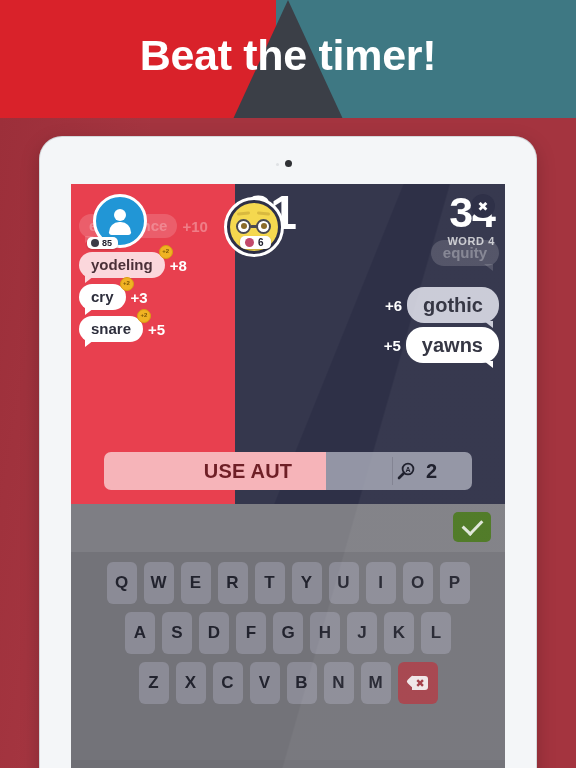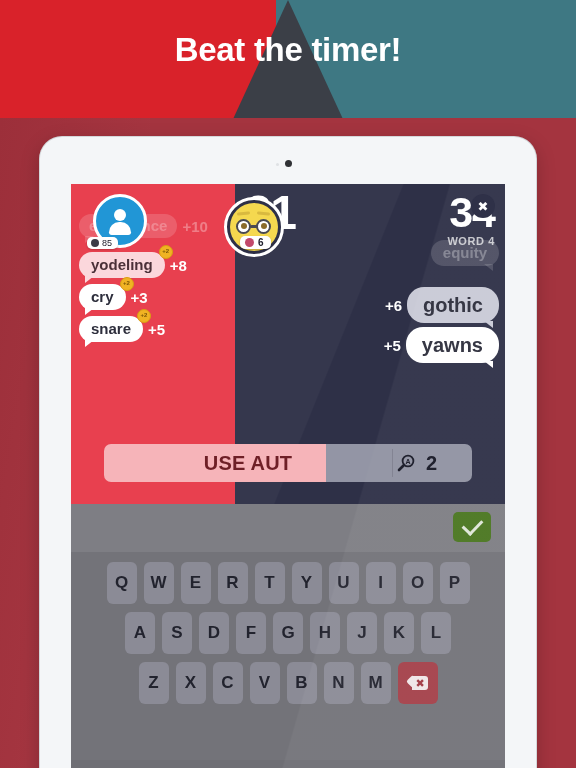--- a/index.html
+++ b/index.html
@@ -11,21 +11,21 @@
   .bg{position:absolute;inset:0;overflow:hidden;}
   .bg-red{position:absolute;left:0;top:0;width:300px;height:120px;background:#d9222a;}
   .bg-teal{position:absolute;left:276px;top:0;width:300px;height:120px;background:#3e7883;}
   .bg-tri{position:absolute;left:0;top:0;width:576px;height:130px;}
   .bg-lower{position:absolute;left:0;top:118px;width:576px;height:650px;background:#a4343f;}
   .bg-lower-shade{position:absolute;left:0;top:118px;width:150px;height:650px;
     background:linear-gradient(100deg,#9c2f3a 0%,#ab3a45 100%);}
 
   .headline{
     position:absolute;top:31px;left:0;width:576px;text-align:center;
-    font-size:33px;font-weight:bold;color:#fff;letter-spacing:-0.3px;
+    font-size:43px;font-weight:bold;color:#fff;letter-spacing:-0.3px;
     z-index:5;
   }
 
   
   .tablet{
     position:absolute;left:40px;top:137px;width:496px;height:660px;
     background:#f4f6f8;border-radius:22px 22px 0 0;
     box-shadow:0 0 0 1px #d3d7da, 0 6px 20px rgba(0,0,0,.22);
     z-index:4;overflow:hidden;
   }
@@ -56,21 +56,21 @@
   .avatar-l{position:absolute;left:22px;top:10px;width:54px;height:54px;border-radius:50%;
     background:#2196d6;border:3px solid #fff;box-sizing:border-box;
     display:flex;align-items:center;justify-content:center;z-index:3;}
   .av-person{width:26px;height:26px;position:relative;}
   .av-person .head{position:absolute;left:7px;top:1px;width:12px;height:12px;border-radius:50%;background:#fff;}
   .av-person .body{position:absolute;left:2px;top:14px;width:22px;height:13px;border-radius:11px 11px 3px 3px;background:#fff;}
   .badge-l{position:absolute;left:16px;top:53px;background:#fff;border-radius:5px;
     padding:1px 6px 1px 4px;display:flex;align-items:center;gap:3px;z-index:4;
     box-shadow:0 1px 2px rgba(0,0,0,.2);}
   .badge-l .dot{width:8px;height:8px;border-radius:50%;background:#3b3b46;}
-  .badge-l .txt{font-size:9px;font-weight:normal;color:#20212e;}
+  .badge-l .txt{font-size:9px;font-weight:bold;color:#20212e;}
 
   .avatar-r{position:absolute;left:153px;top:13px;width:60px;height:60px;border-radius:50%;
     background:#2e3047;border:3px solid #fff;box-sizing:border-box;z-index:3;}
   .emoji-face{position:absolute;left:3px;top:3px;width:48px;height:48px;border-radius:50%;background:#f5d84f;overflow:hidden;}
   .brow{position:absolute;height:3px;border-radius:2px;background:#d9b93f;}
   .brow.l{left:7px;top:9px;width:13px;transform:rotate(-6deg);}
   .brow.r{left:27px;top:9px;width:13px;transform:rotate(6deg);}
   .eye{position:absolute;top:16px;width:15px;height:15px;border-radius:50%;background:#fff;
     border:2.5px solid #4a4a52;box-sizing:border-box;}
   .eye.l{left:6px;} .eye.r{left:26px;}
@@ -95,21 +95,21 @@
   .bubble.r::after{content:"";position:absolute;right:6px;bottom:-5px;width:0;height:0;
     border-left:9px solid transparent;border-right:0 solid transparent;border-top:7px solid currentColor;}
   .pts{font-size:15px;font-weight:bold;color:#fff;}
   .pts.dim{color:rgba(255,255,255,.32);}
   .coin{position:absolute;top:-7px;right:-8px;width:14px;height:14px;border-radius:50%;
     background:#f0b323;border:1.5px solid #d99d12;box-sizing:border-box;
     display:flex;align-items:center;justify-content:center;
     font-size:6px;font-weight:bold;color:#7a5505;z-index:5;}
 
   
-  .ac-wrap{position:absolute;left:33px;top:260px;width:368px;height:38px;z-index:6;}
+  .ac-wrap{position:absolute;left:33px;top:268px;width:368px;height:38px;z-index:6;}
   .ac-left{position:absolute;left:0;top:0;width:222px;height:38px;background:#f6b4b9;
     border-radius:7px 0 0 7px;display:flex;align-items:center;justify-content:center;}
   .ac-mid{position:absolute;left:222px;top:0;width:146px;height:38px;background:rgba(170,172,186,.82);
     border-radius:0 7px 7px 0;display:flex;align-items:center;}
   .ac-label{position:absolute;left:0;top:0;width:288px;height:38px;display:flex;align-items:center;justify-content:center;
     font-size:20px;font-weight:bold;letter-spacing:0.2px;z-index:2;}
   .ac-label .a{color:#6e1f26;} .ac-label .b{color:#20212e;}
   .ac-count{position:absolute;left:292px;top:0;height:38px;display:flex;align-items:center;gap:10px;z-index:2;}
   .ac-count .n{font-size:20px;font-weight:bold;color:#20212e;}
   .ac-divider{position:absolute;left:288px;top:5px;width:1px;height:28px;background:rgba(50,50,60,.18);z-index:3;}

